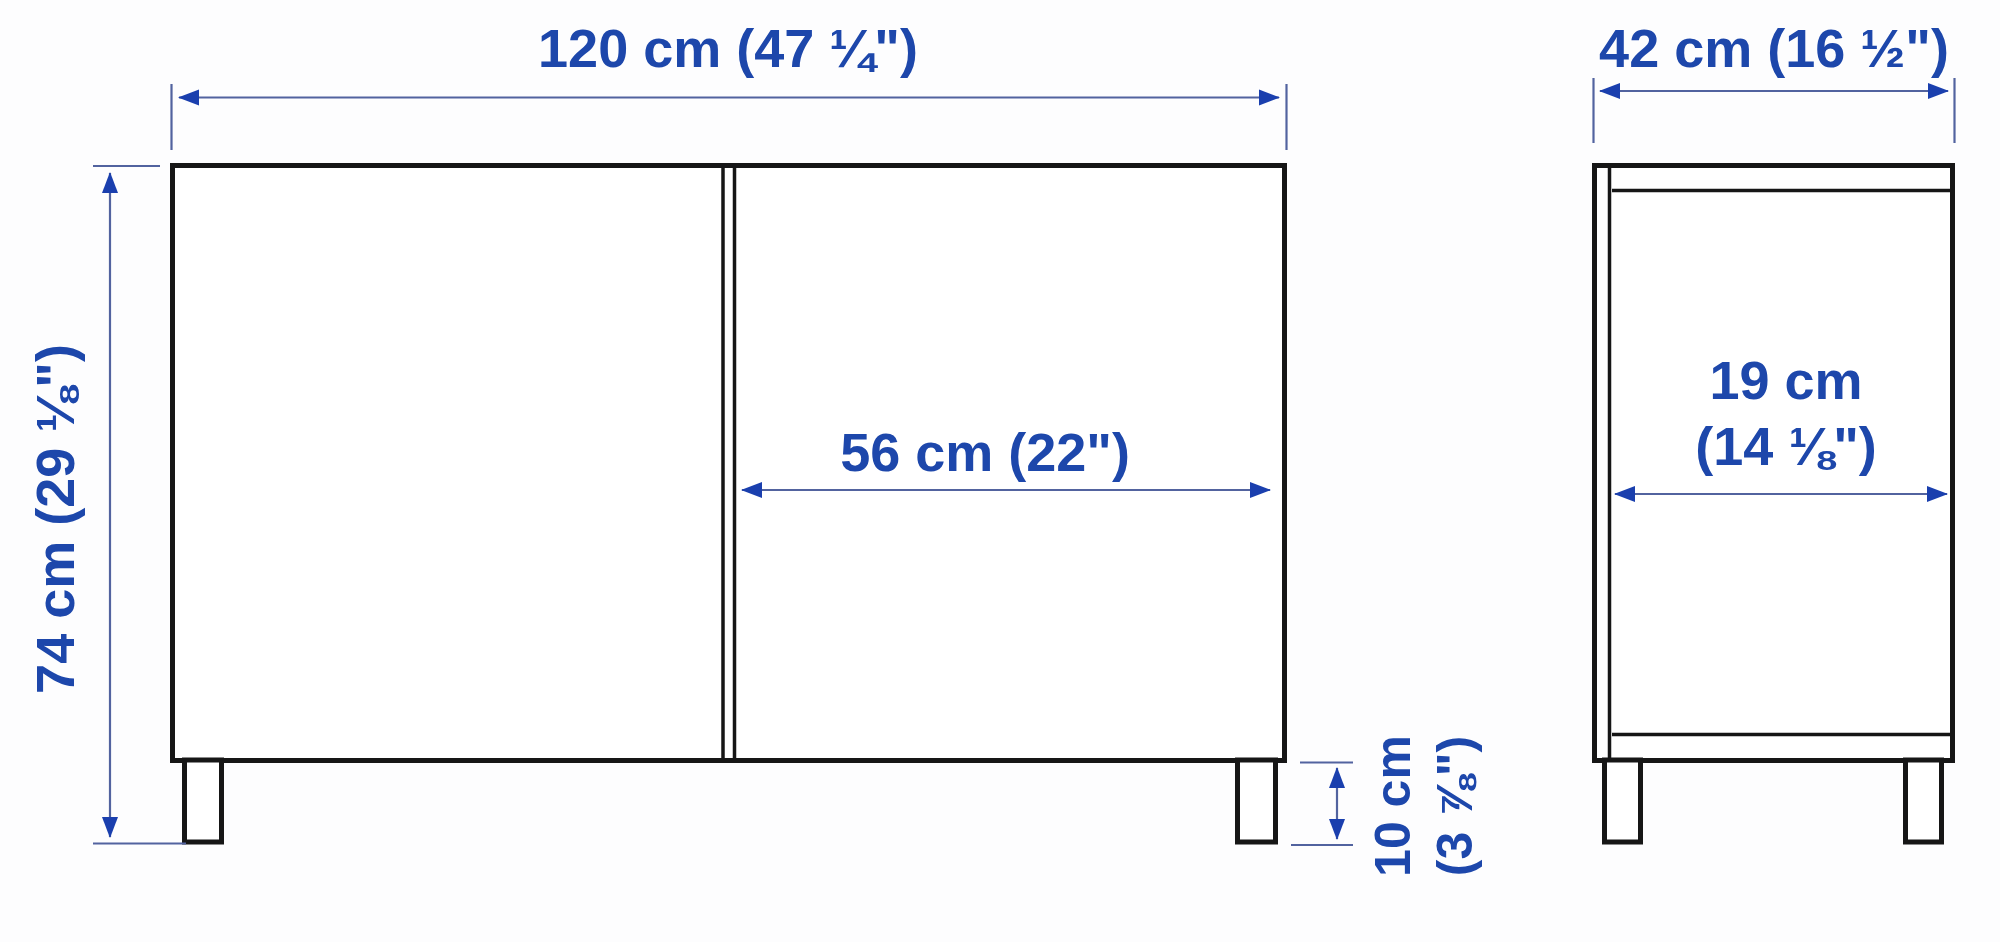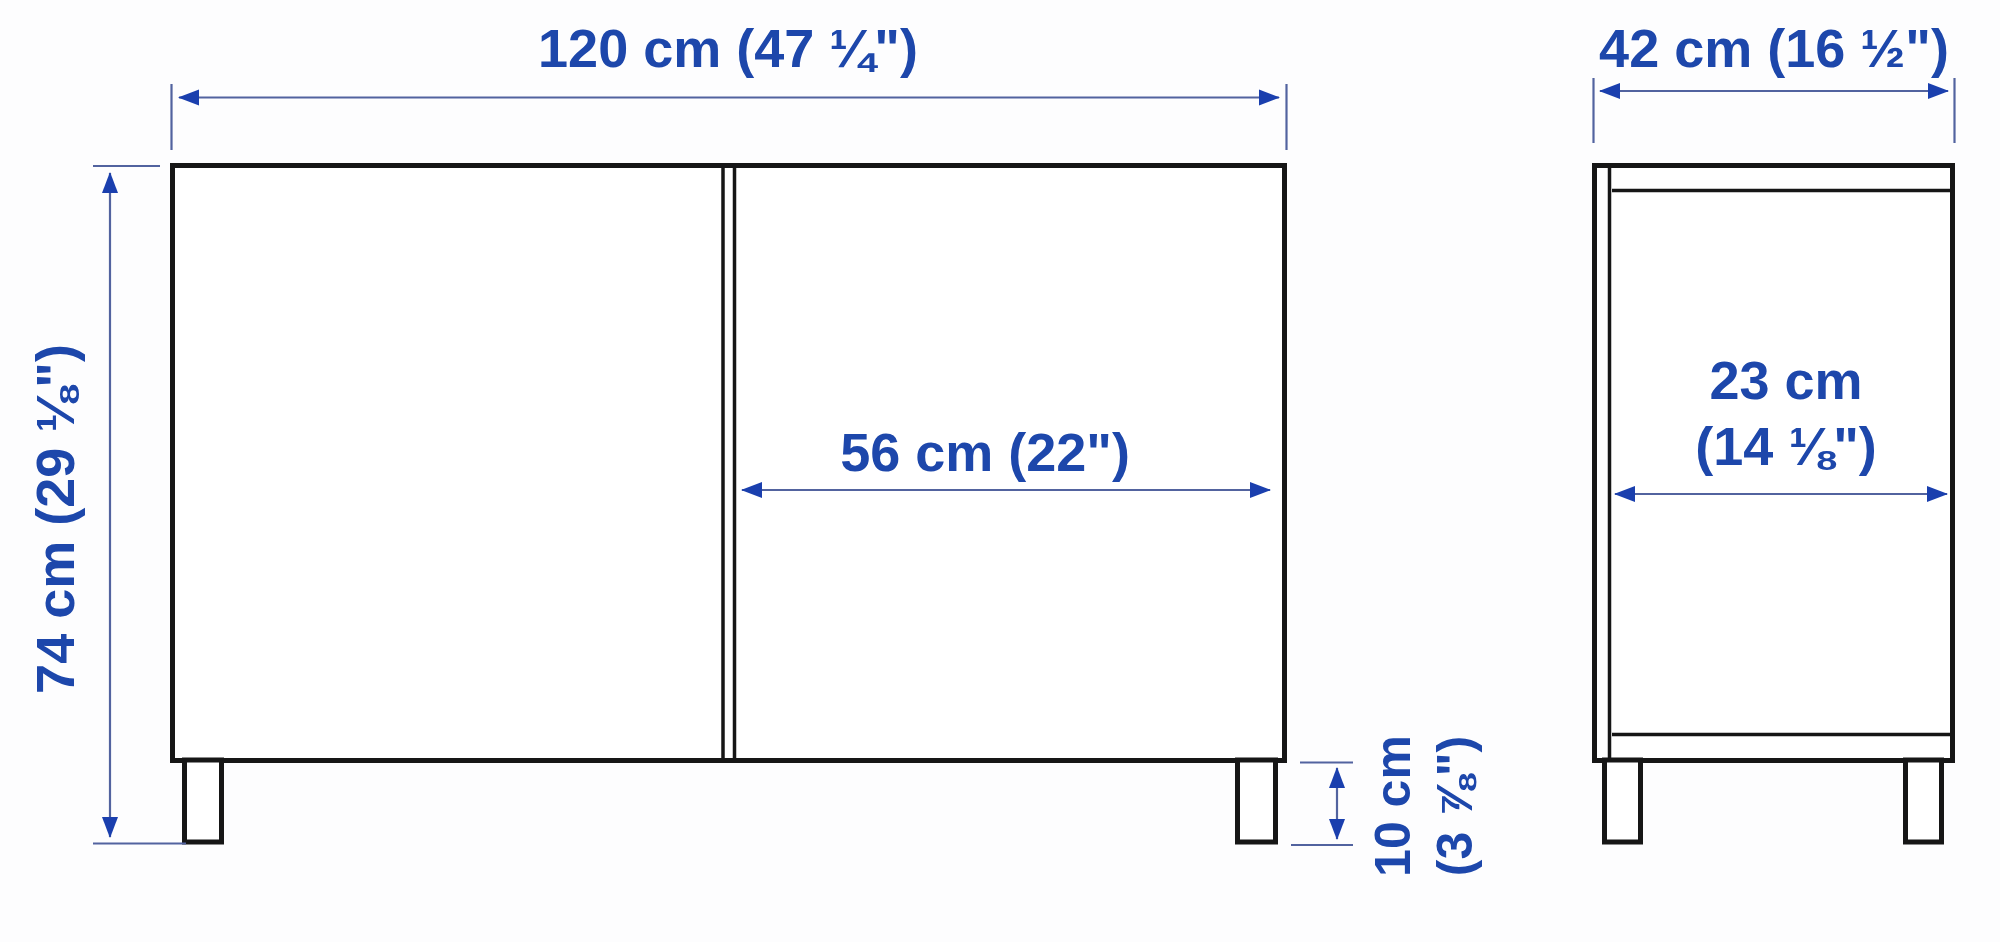--- a/index.html
+++ b/index.html
@@ -97,21 +97,21 @@
 
   <div class="dim-label" style="left:378px; top:19px; width:700px;">120 cm (47 ¼")</div>
 
   <div class="dim-label" style="left:1524px; top:19px; width:500px;">42 cm (16 ½")</div>
 
   <div class="dim-label rot-ccw" style="left:-195px; top:490px; width:500px; height:58px;">74 cm (29 ⅛")</div>
 
   <div class="dim-label" style="left:735px; top:423px; width:500px;">56 cm (22")</div>
 
   <div class="dim-label two-line" style="left:1586px; top:347px; width:400px; line-height:66px;">
-    <div>23 cm</div>
+    <div>19 cm</div>
     <div>(14 ⅛")</div>
   </div>
 
   <div class="dim-label two-line rot-ccw" style="left:1274px; top:744px; width:300px; height:124px; line-height:62px; font-size:50px;">
     <div>10 cm</div>
     <div>(3 ⅞")</div>
   </div>
 
 </div>
 

